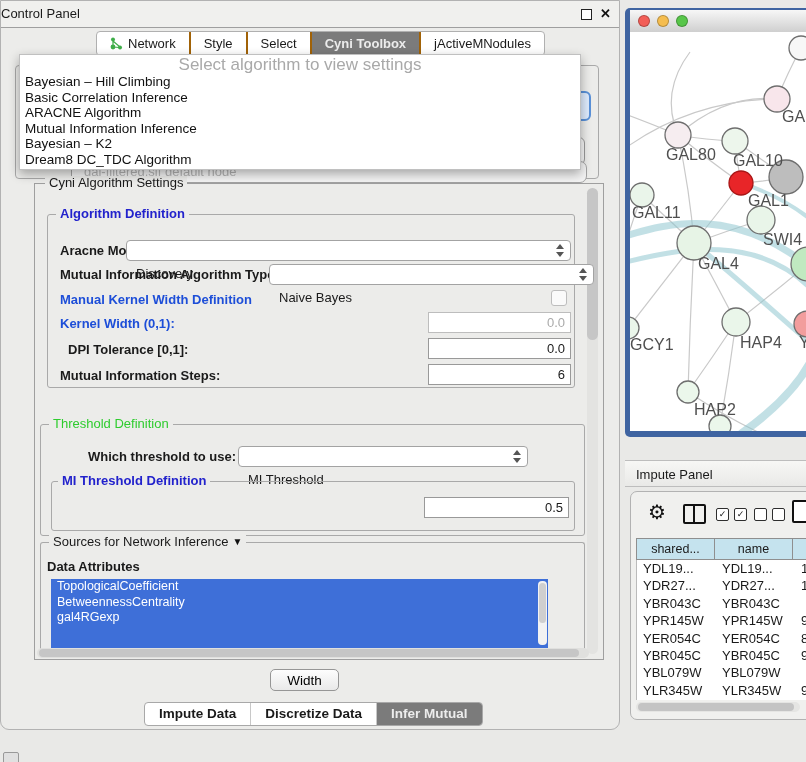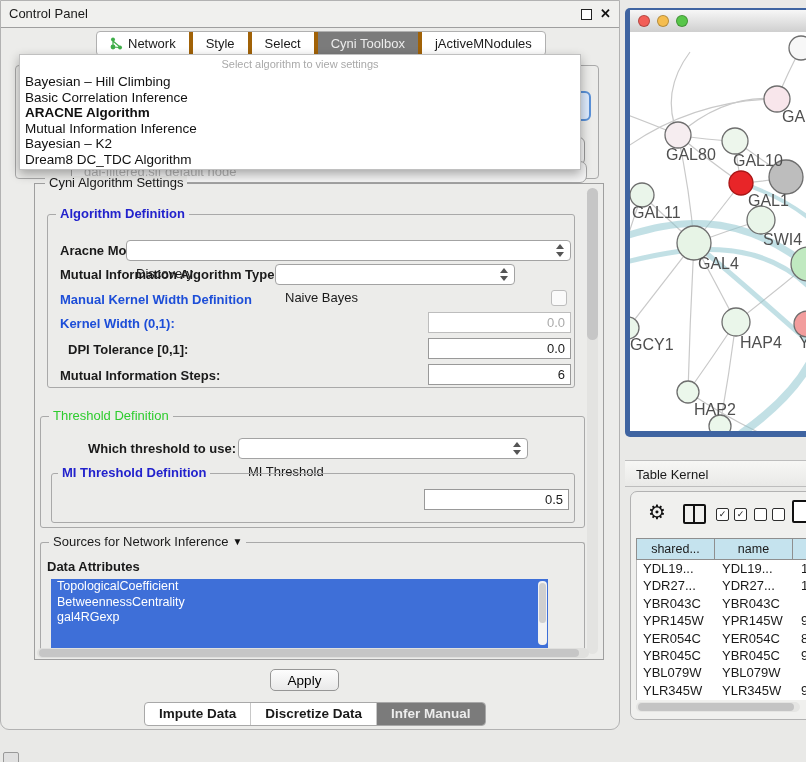--- a/index.html
+++ b/index.html
@@ -2,46 +2,46 @@
 <html><head>
 <meta charset="utf-8">
 <style>
   html,body{margin:0;padding:0;background:#e9e9e7;}
   #screen{position:relative;width:806px;height:762px;overflow:hidden;background:#e9e9e7;
           font-family:"Liberation Sans",sans-serif;color:#1a1a1a;}
   
   .cp{position:absolute;left:0;top:6;width:620px;height:730px;background:#ececea;
       border:1px solid #b2b2b2;border-radius:0 0 9px 9px;box-sizing:border-box;}
   .cp-title{position:absolute;left:0;top:0;right:0;height:26px;background:#f0f0ee;
-            border-bottom:1px solid #9f9f9f;line-height:26px;font-size:13px;padding-left:8px;}
+            border-bottom:1px solid #9f9f9f;line-height:26px;font-size:13px;}
   .winbtns{position:absolute;right:8px;top:0;height:26px;display:flex;align-items:center;gap:8px;}
   .float-box{width:9px;height:9px;border:1.5px solid #222;display:inline-block;background:#fff;}
   .close-x{font-size:13px;font-weight:bold;color:#111;}
   
   .tabs-top{position:absolute;left:95px;top:30px;height:23px;display:flex;background:#fff;
             border:1px solid #b0b0b0;border-radius:4px;overflow:hidden;font-size:13px;}
-  .tab{padding:0 13px;line-height:22px;display:flex;align-items:center;gap:5px;border-left:4px solid #a16207;}
+  .tab{padding:0 13px;line-height:22px;display:flex;align-items:center;gap:5px;border-left:2px solid #a16207;}
   .tab:first-child{border-left:none;}
-  .tab.sel{background:#7b7b7b;color:#ececec;}
+  .tab.sel{background:#7b7b7b;color:#ececec;font-weight:bold;}
   
   .bg-group{position:absolute;left:14px;top:64px;width:582px;height:112px;border:1px solid #a9a9a9;
             border-radius:4px;background:#ececea;}
   .frag-blue{position:absolute;left:560px;top:90px;width:26px;height:26px;border:2px solid #5a91d8;
              border-radius:6px;background:#ddeafc;}
   .frag-gray{position:absolute;left:552px;top:136px;width:30px;height:26px;border:1px solid #999;
              border-radius:6px;background:#f6f6f6;}
   .bg-combo{position:absolute;left:70px;top:160px;width:516px;height:22px;border:1px solid #a3a3a3;
             border-radius:7px;background:#f4f4f4;overflow:hidden;box-sizing:border-box;}
   .bg-combo span{display:block;line-height:20px;padding-left:12px;font-size:13px;color:#b4b4b4;}
   
   .dropdown{position:absolute;left:18px;top:53px;width:560px;height:114px;background:#fff;
             border:1px solid #c0c0c0;box-shadow:0 4px 10px rgba(0,0,0,.32);z-index:6;}
-  .dd-prompt{height:19px;line-height:19px;text-align:center;color:#a9a9a9;font-size:11px;}
+  .dd-prompt{height:19px;line-height:19px;text-align:center;color:#a9a9a9;font-size:17px;}
   .dd-item{height:15.6px;line-height:15.6px;padding-left:5px;font-size:13.5px;color:#111;white-space:nowrap;}
-  .dd-item.bold{font-weight:bold;}
+  .dd-item.bold{font-weight:normal;}
   
   .settings{position:absolute;left:33px;top:182px;width:570px;height:477px;border:1px solid #9f9f9f;
             background:#ececea;box-sizing:border-box;}
   .group-label{position:absolute;background:#ececea;padding:0 4px;font-size:13px;line-height:14px;white-space:nowrap;}
   .group-box{position:absolute;border:1px solid #a9a9a9;border-radius:3px;box-sizing:border-box;}
   .lbl{position:absolute;font-size:13px;font-weight:bold;white-space:nowrap;}
   .lbl.dis{color:#1d4ed8;}
   .blue{color:#2222cc;font-weight:bold;}
   .green{color:#2ecc2e;}
   .combo{position:absolute;height:21px;background:#fff;border:1px solid #a3a3a3;border-radius:4px;
@@ -175,21 +175,21 @@
         <span class="lbl" style="left:12px;top:28px;">Aracne Mode:</span>
         <div class="combo" style="left:78px;top:25px;width:445px;">
           <span class="val">Discovery</span>
           <span class="stepper">
               <i class="up"></i>
               <i class="dn"></i>
             </span>
         </div>
 
         <span class="lbl" style="left:12px;top:52px;">Mutual Information Algorithm Type:</span>
-        <div class="combo" style="left:227px;top:49px;width:240px;">
+        <div class="combo" style="left:221px;top:49px;width:325px;">
           <span class="val">Naive Bayes</span>
           <span class="stepper">
               <i class="up"></i>
               <i class="dn"></i>
             </span>
         </div>
 
         <span class="lbl dis" style="left:12px;top:77px;">Manual Kernel Width Definition</span>
         <span class="checkbox" style="left:503px;top:75px;"></span>
 
@@ -203,21 +203,21 @@
           <span>0.0</span>
         </div>
 
         <span class="lbl" style="left:12px;top:153px;">Mutual Information Steps:</span>
         <div class="field" style="left:380px;top:149px;width:143px;">
           <span>6</span>
         </div>
       </div>
 
 
-      <div class="group-box" style="left:5px;top:232px;width:545px;height:112px;">
+      <div class="group-box" style="left:5px;top:240px;width:545px;height:112px;">
         <span class="group-label green" style="left:8px;top:-8px;">Threshold Definition</span>
 
         <span class="lbl" style="left:47px;top:24px;">Which threshold to use:</span>
         <div class="combo" style="left:197px;top:21px;width:290px;">
           <span class="val">MI Threshold</span>
           <span class="stepper">
               <i class="up"></i>
               <i class="dn"></i>
             </span>
         </div>
@@ -243,25 +243,25 @@
             <div class="attr-item">BetweennessCentrality</div>
             <div class="attr-item">gal4RGexp</div>
           </div>
       </div>
 
       <div class="sb-h">
           <div class="thumb"></div>
         </div>
     </div>
 
-    <button class="apply">Apply</button>
+    <button class="apply">Width</button>
     <nav class="tabs-bottom" id="tabsBottom">
         <div class="btab">Impute Data</div>
         <div class="btab">Discretize Data</div>
-        <div class="btab sel">Infer Manual</div>
+        <div class="btab sel">Infer Mutual</div>
       </nav>
   </section>
 
   <div class="netwin"></div>
   <div class="net-title">
     <div class="lights" id="lights">
         <span class="light" style="background: rgb(242, 94, 87);"></span>
         <span class="light" style="background: rgb(245, 189, 79);"></span>
         <span class="light" style="background: rgb(88, 198, 74);"></span>
       </div>
@@ -316,21 +316,21 @@
       <text x="2" y="186" font-size="16" fill="#4f4f4f" font-family="&quot;Liberation Sans&quot;, sans-serif">GAL11</text>
       <text x="133" y="213" font-size="16" fill="#4f4f4f" font-family="&quot;Liberation Sans&quot;, sans-serif">SWI4</text>
       <text x="68" y="237" font-size="16" fill="#4f4f4f" font-family="&quot;Liberation Sans&quot;, sans-serif">GAL4</text>
       <text x="110" y="316" font-size="16" fill="#4f4f4f" font-family="&quot;Liberation Sans&quot;, sans-serif">HAP4</text>
       <text x="169" y="316" font-size="16" fill="#4f4f4f" font-family="&quot;Liberation Sans&quot;, sans-serif">Y</text>
       <text x="0" y="318" font-size="16" fill="#4f4f4f" font-family="&quot;Liberation Sans&quot;, sans-serif">GCY1</text>
       <text x="64" y="383" font-size="16" fill="#4f4f4f" font-family="&quot;Liberation Sans&quot;, sans-serif">HAP2</text>
     </svg>
 
   <div class="tp-bar">
-    <span>Table Kernel</span>
+    <span>Impute Panel</span>
   </div>
   <div class="tp-panel"></div>
   <span class="gear">⚙</span>
   <span class="cols-ico">
       <i></i>
     </span>
   <span class="ckpair" style="left:716px;top:508px;">
     <span class="ck">✓</span>
     <span class="ck">✓</span>
   </span>

